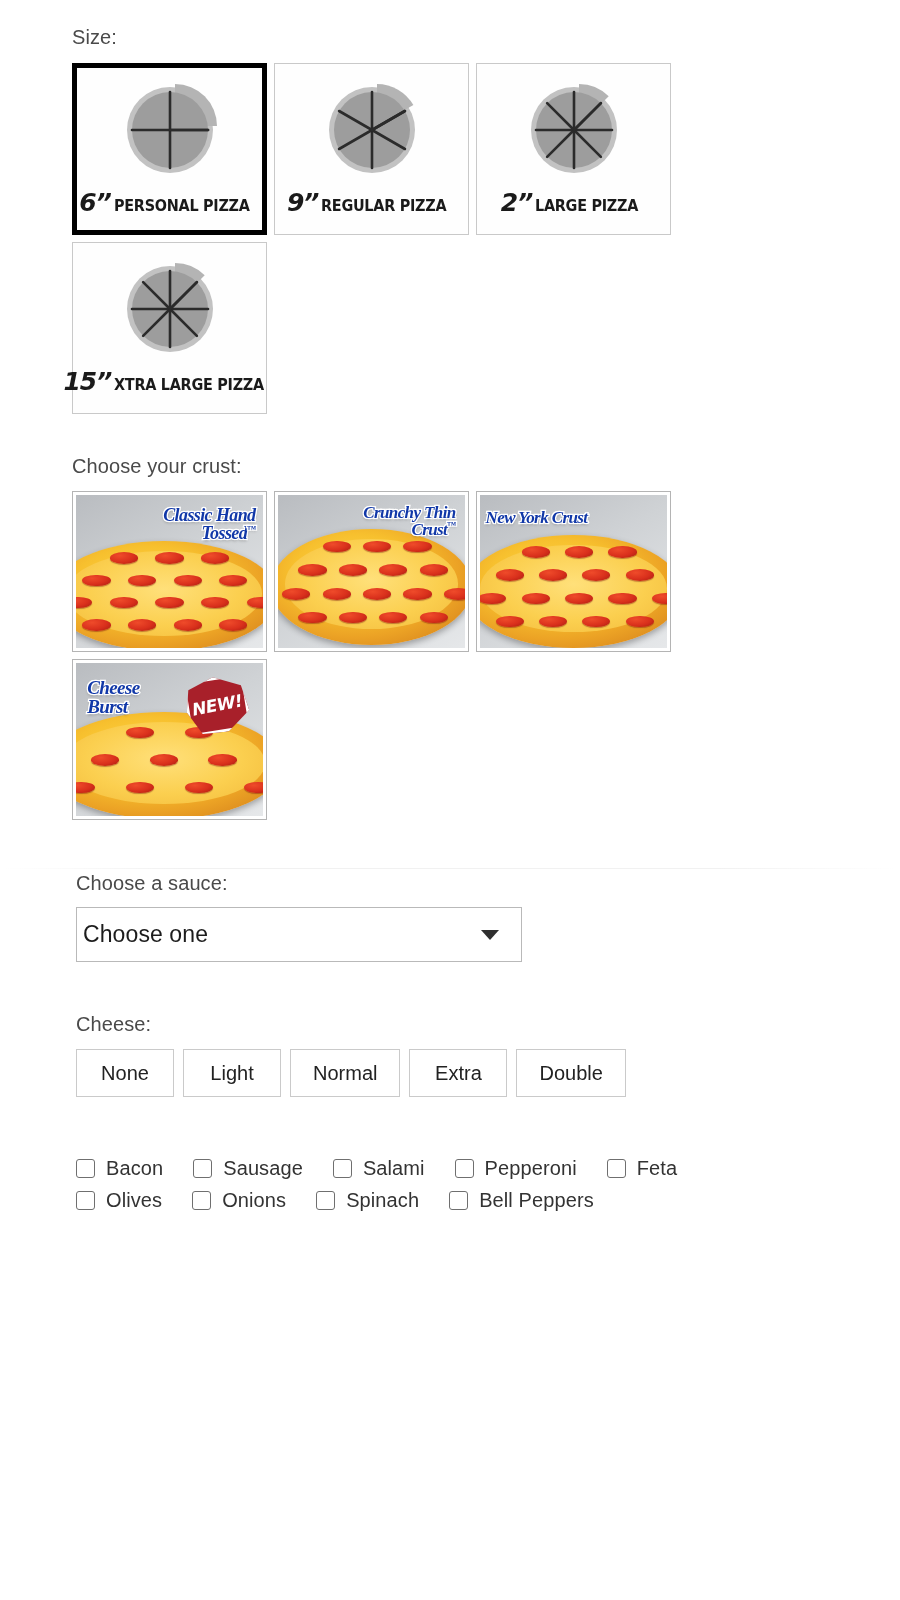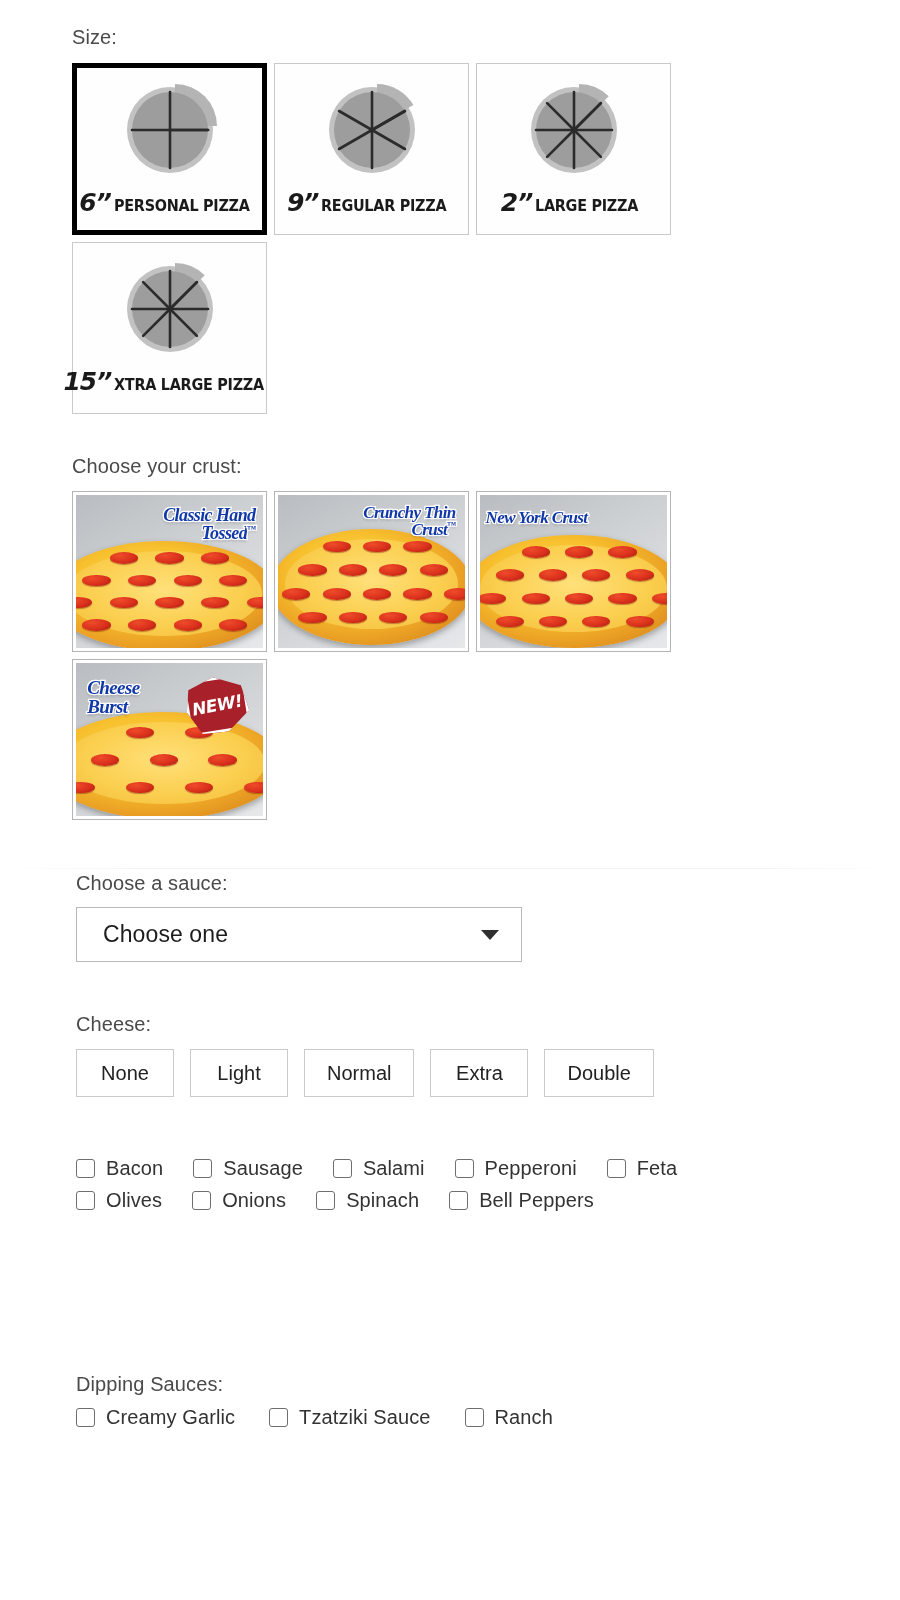--- a/index.html
+++ b/index.html
@@ -135,41 +135,41 @@
   }
 
   
   #sauce-section { position: absolute; left: 76px; top: 872px; width: 760px; }
   #sauce-section .section-label { display: block; margin-bottom: 12px; }
   .select-box {
     width: 446px; height: 55px;
     border: 1px solid #b9b9b9;
     background: #ffffff;
     display: flex; align-items: center;
-    padding: 0 16px 0 26px;
+    padding: 0 16px 0 6px;
     cursor: pointer;
     position: relative;
   }
   .select-value {
     font-size: 23px; color: #1c1c1c; font-weight: 400;
     letter-spacing: 0.1px;
   }
   .caret {
     position: absolute; right: 22px; top: 50%;
     transform: translateY(-50%);
     width: 0; height: 0;
     border-left: 9px solid transparent;
     border-right: 9px solid transparent;
     border-top: 10px solid #2f2f2f;
   }
 
   
   #cheese-section { position: absolute; left: 76px; top: 1013px; width: 780px; }
   #cheese-section .section-label { display: block; margin-bottom: 13px; }
-  .cheese-row { display: flex; gap: 16px; }
+  .cheese-row { display: flex; gap: 9px; }
   .cheese-btn {
     height: 48px;
     border: 1px solid #cacaca;
     background: #ffffff;
     display: flex; align-items: center; justify-content: center;
     padding: 0 22px;
     font-size: 20px; color: #222222;
     font-family: "Liberation Sans", sans-serif;
     cursor: pointer;
     min-width: 98px;
@@ -475,35 +475,16 @@
             <span class="cb-label">Spinach</span>
           </label>
           <label class="cb-item" style="margin-right: 30px;">
             <span class="cb-box"></span>
             <span class="cb-label">Bell Peppers</span>
           </label>
         </div>
       </div>
   </section>
 
-  <section id="dipping-section">
-    <span class="section-label">Dipping Sauces:</span>
-    <div class="cb-rows">
-        <div class="cb-row">
-          <label class="cb-item" style="margin-right: 34px;">
-            <span class="cb-box"></span>
-            <span class="cb-label">Creamy Garlic</span>
-          </label>
-          <label class="cb-item" style="margin-right: 34px;">
-            <span class="cb-box"></span>
-            <span class="cb-label">Tzatziki Sauce</span>
-          </label>
-          <label class="cb-item" style="margin-right: 34px;">
-            <span class="cb-box"></span>
-            <span class="cb-label">Ranch</span>
-          </label>
-        </div>
-      </div>
-  </section>
 
   <button id="cart-button" style="background: rgb(251, 188, 46); padding-left: 44px;">ADD TO CART</button>
 
 </div>
 
 </body></html>

